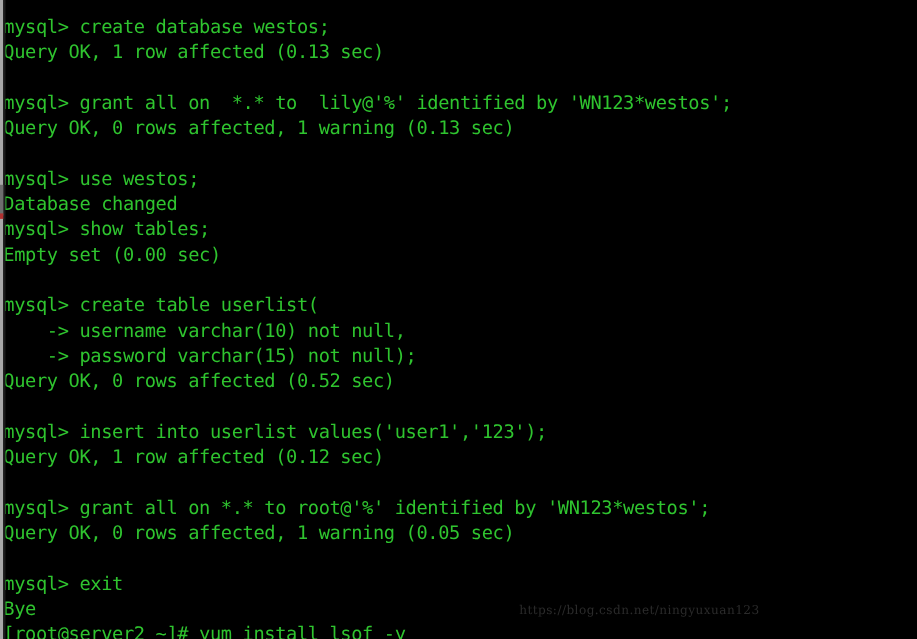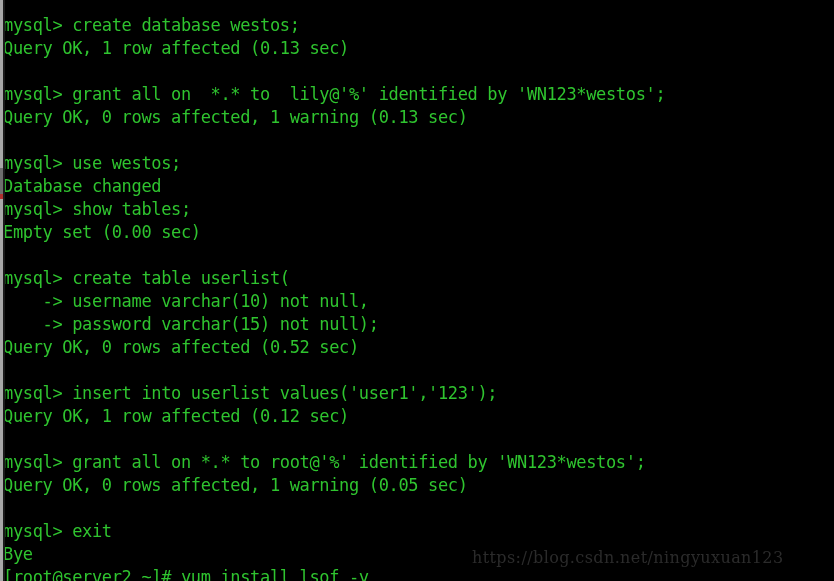--- a/index.html
+++ b/index.html
@@ -93,21 +93,21 @@
   }
 
   
   #watermark {
     position: absolute;
     left: 472px;
     top: 548px;
     z-index: 3;
     color: #2b2b2b;
     font-family: "DejaVu Serif", "Liberation Serif", serif;
-    font-size: 16px;
+    font-size: 11px;
     letter-spacing: 0.4px;
     white-space: pre;
     pointer-events: none;
   }
 </style>
 </head>
 <body>
 
 <div id="terminal">
 

